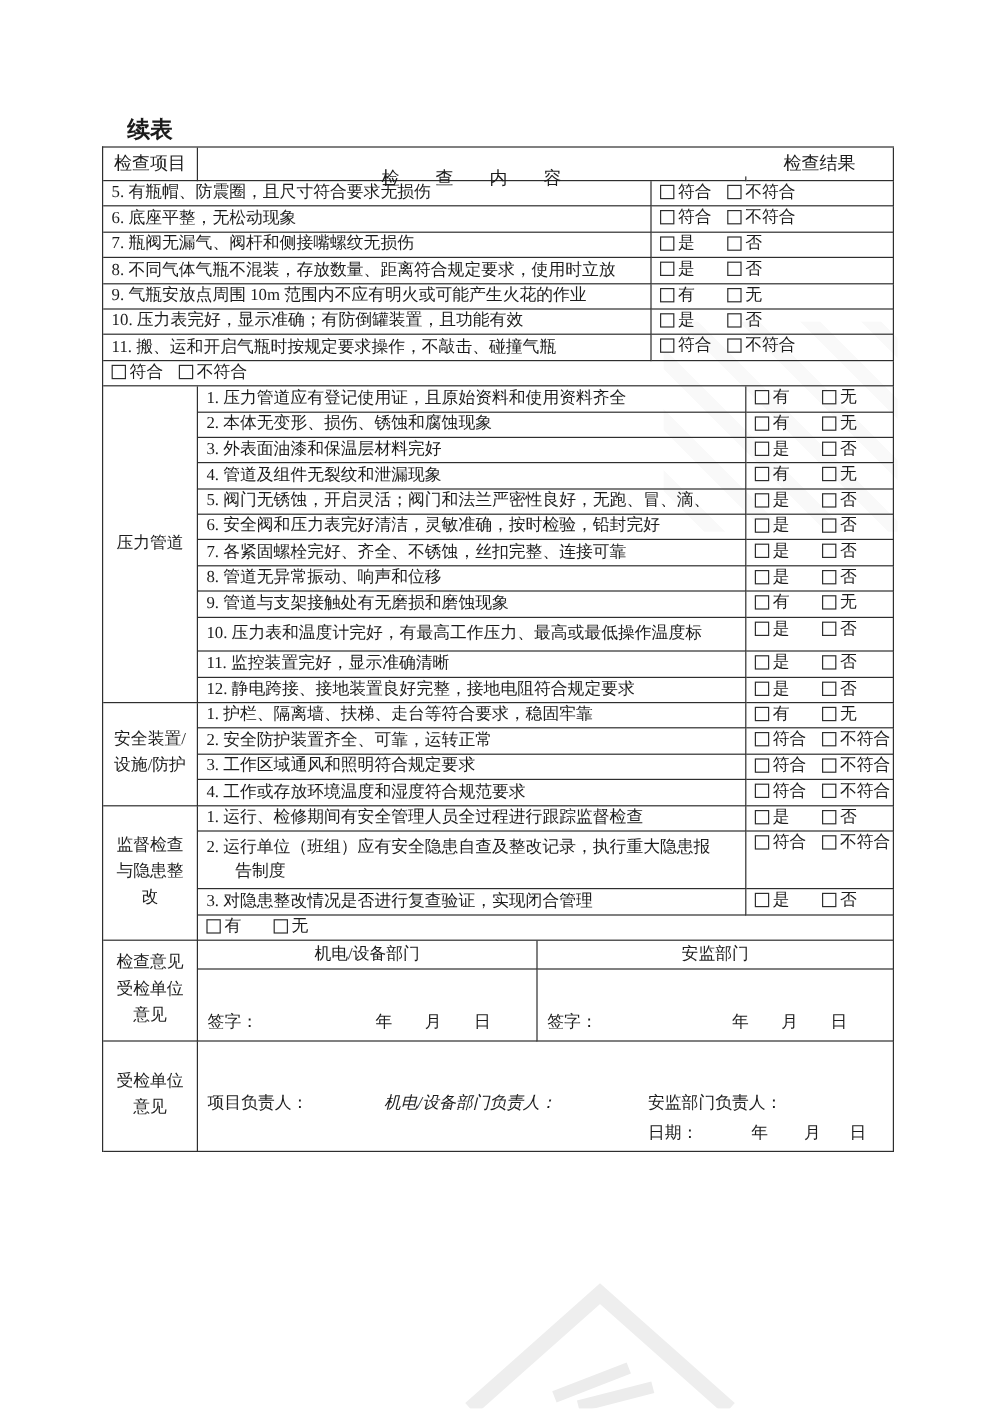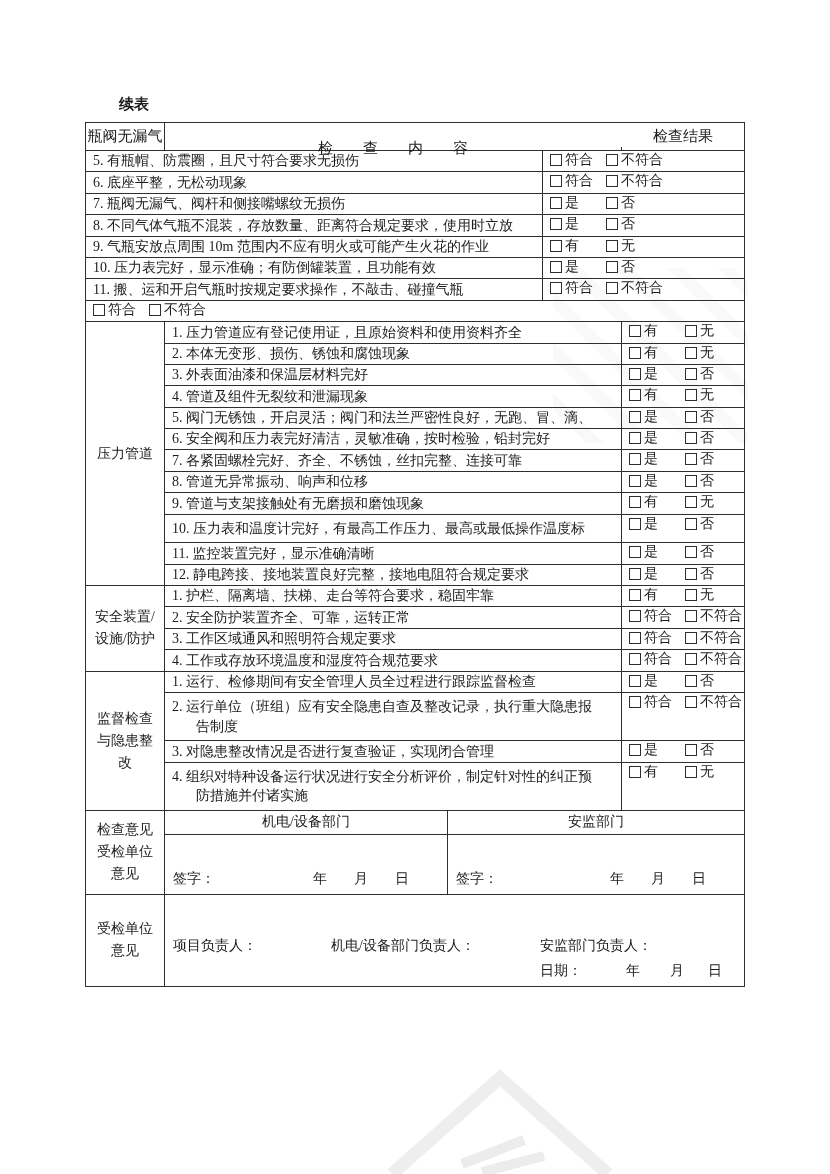--- a/index.html
+++ b/index.html
@@ -1,18 +1,18 @@
 <!DOCTYPE html>
 <html><head>
 <meta charset="utf-8">
 <style>
   html,body{margin:0;padding:0;background:#ffffff;}
   .page{position:relative;width:830px;height:1174px;background:#ffffff;overflow:hidden;
         font-family:"Liberation Serif","DejaVu Serif",serif;color:#1c1c1c;}
-  .doc-title{position:absolute;left:119px;top:95px;font-size:15px;font-weight:bold;z-index:2;text-align:center;}
+  .doc-title{position:absolute;left:106px;top:95px;font-size:19px;font-weight:bold;z-index:2;text-align:center;}
 
   
   .wm{position:absolute;z-index:1;pointer-events:none;}
   .wm-diag{left:553px;top:268px;width:195px;height:175px;
            background:repeating-linear-gradient(45deg,transparent 0 24px,rgba(0,0,0,0.022) 24px 36px);}
   .wm-tri{left:378px;top:1062px;}
 
   
   .tbl{position:absolute;left:85px;top:122px;width:660px;z-index:2;font-size:14px;
        border-top:1.4px solid #2e2e2e;border-left:1.4px solid #2e2e2e;box-sizing:border-box;}
@@ -50,21 +50,21 @@
   .sign{justify-content:flex-start;align-items:flex-end;padding:0 0 6px 8px;display:flex;}
   .ymd{display:flex;margin-left:auto;margin-right:38px;gap:27px;}
   .act-row{height:42px;}
   .actions{flex:1;min-width:0;display:grid;grid-template-columns:133px auto;justify-content:start;
            align-content:center;row-gap:2px;padding-left:8px;}
 
   
   .final-cell{flex:1;min-width:0;position:relative;height:92px;}
   .fpos{position:absolute;white-space:nowrap;}
   .f1{left:8px;top:42px;}
-  .f2{left:166px;top:42px;}
+  .f2{left:155px;top:42px;font-style:italic;}
   .f3{left:375px;top:42px;}
   .fdate{left:375px;top:67px;display:flex;}
   .fdate .yy{margin-left:44px;} .fdate .mm{margin-left:30px;} .fdate .dd{margin-left:24px;}
 </style>
 </head>
 <body>
 
 <div class="page">
 
   <div class="wm wm-diag"></div>
@@ -72,21 +72,21 @@
     <polyline points="14,112 122,16 230,112" fill="none" stroke="#eeeeee" stroke-width="13"></polyline>
     <line x1="84" y1="102" x2="146" y2="78" stroke="#ececec" stroke-width="10"></line>
     <line x1="104" y1="110" x2="166" y2="94" stroke="#ececec" stroke-width="10"></line>
   </svg>
 
   <div class="doc-title">续表</div>
 
   <div class="tbl">
 
     <div class="hrow">
-      <div class="cell hc w-label">瓶阀无漏气</div>
+      <div class="cell hc w-label">检查项目</div>
       <div class="cell hc w-content">检　　查　　内　　容</div>
       <div class="cell hc w-res">检查结果</div>
     </div>
 
     <div class="sect">
       <div class="rows">
   <div class="trow">
     <div class="cell content">
               <div class="ln">5. 有瓶帽、防震圈，且尺寸符合要求无损伤</div>
             </div>
@@ -528,24 +528,20 @@
                 <span class="b1">是</span>
               </span>
       <span class="opt">
                 <span class="cb"></span>
                 <span class="b2">否</span>
               </span>
     </div>
   </div>
 
   <div class="trow multi">
-    <div class="cell content">
-              <div class="ln">4. 组织对特种设备运行状况进行安全分析评价，制定针对性的纠正预</div>
-              <div class="ln cont">防措施并付诸实施</div>
-            </div>
     <div class="cell res">
       <span class="opt opt1">
                 <span class="cb"></span>
                 <span class="b1">有</span>
               </span>
       <span class="opt">
                 <span class="cb"></span>
                 <span class="b2">无</span>
               </span>
     </div>

